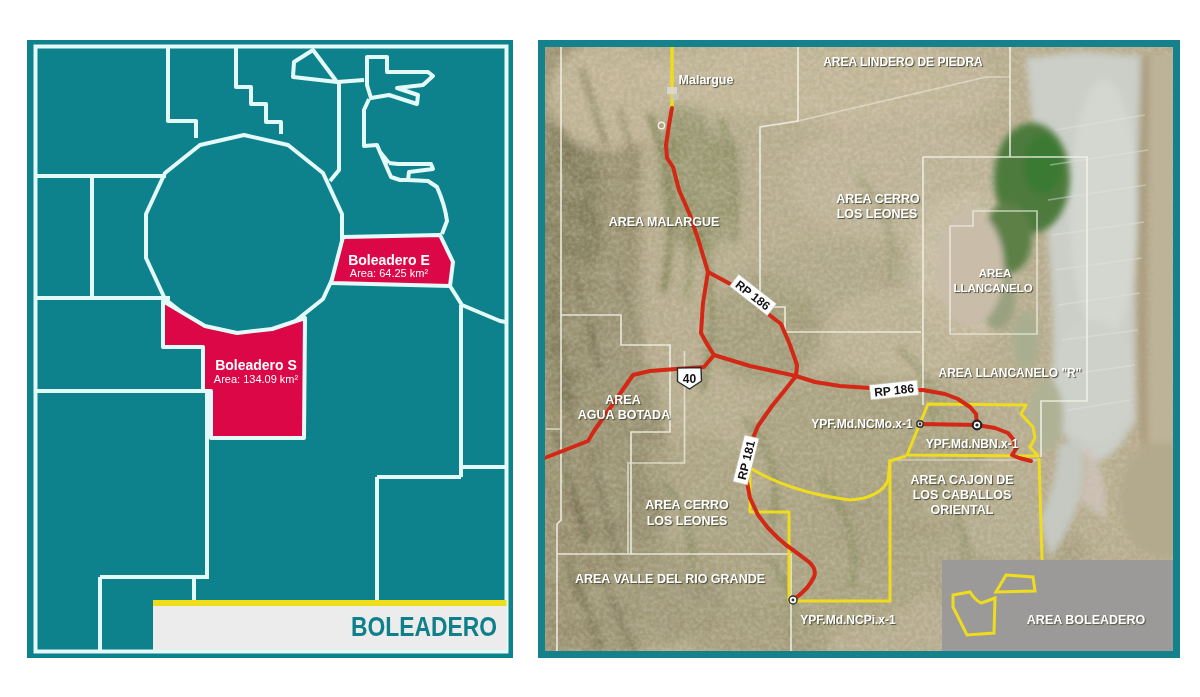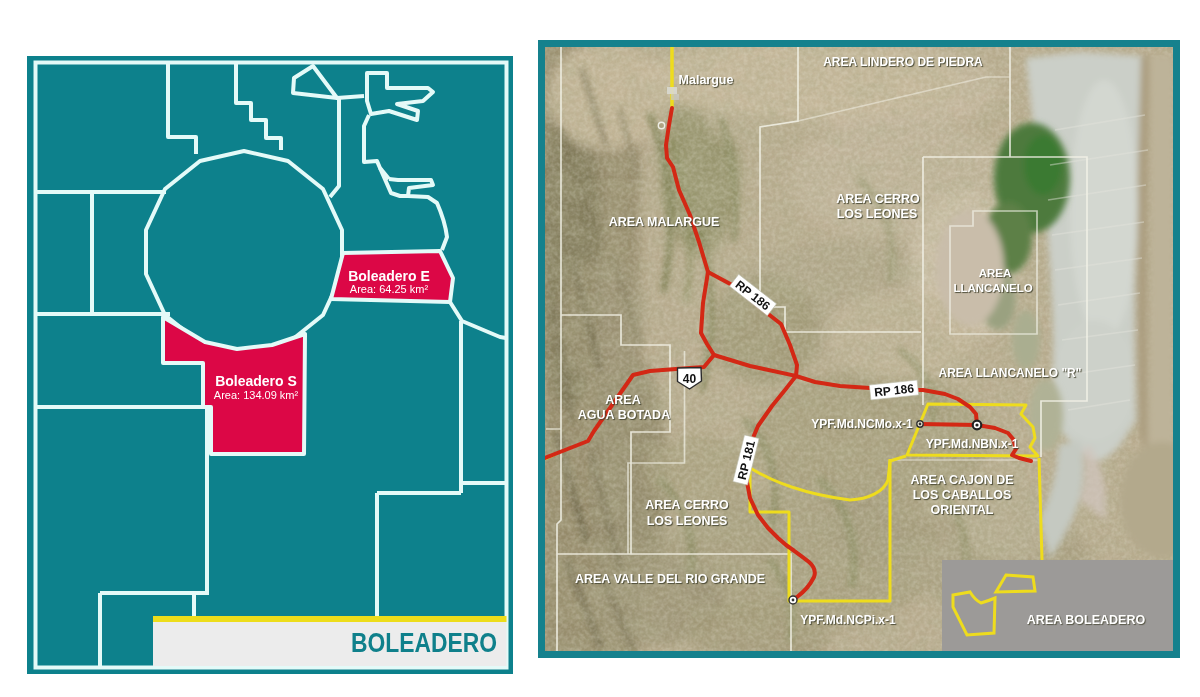--- a/index.html
+++ b/index.html
@@ -2,21 +2,21 @@
 <html><head>
 <meta charset="utf-8">
 <style>
   html,body{margin:0;padding:0;background:#ffffff;width:1200px;height:697px;overflow:hidden;
     font-family:"Liberation Sans", sans-serif;}
   .abs{position:absolute;}
 </style>
 </head>
 <body>
 
-<div class="abs" style="left:27px;top:40px;width:486px;height:618px;margin-top:16px;">
+<div class="abs" style="left:27px;top:40px;width:486px;height:618px;">
 <svg width="486" height="618" viewBox="27 40 486 618">
 
   <rect x="27" y="40" width="486" height="618" fill="#0d818c"></rect>
 
   <rect x="35.5" y="46.5" width="471" height="605" fill="none" stroke="#e4faf8" stroke-width="4"></rect>
   <g fill="none" stroke="#e4faf8" stroke-width="4" stroke-linejoin="round" stroke-linecap="butt">
 
     <path d="M168,46 V121 H196 V138"></path>
 
     <path d="M236,46 V87 H251 V104 H266 V122 H281 V134"></path>

